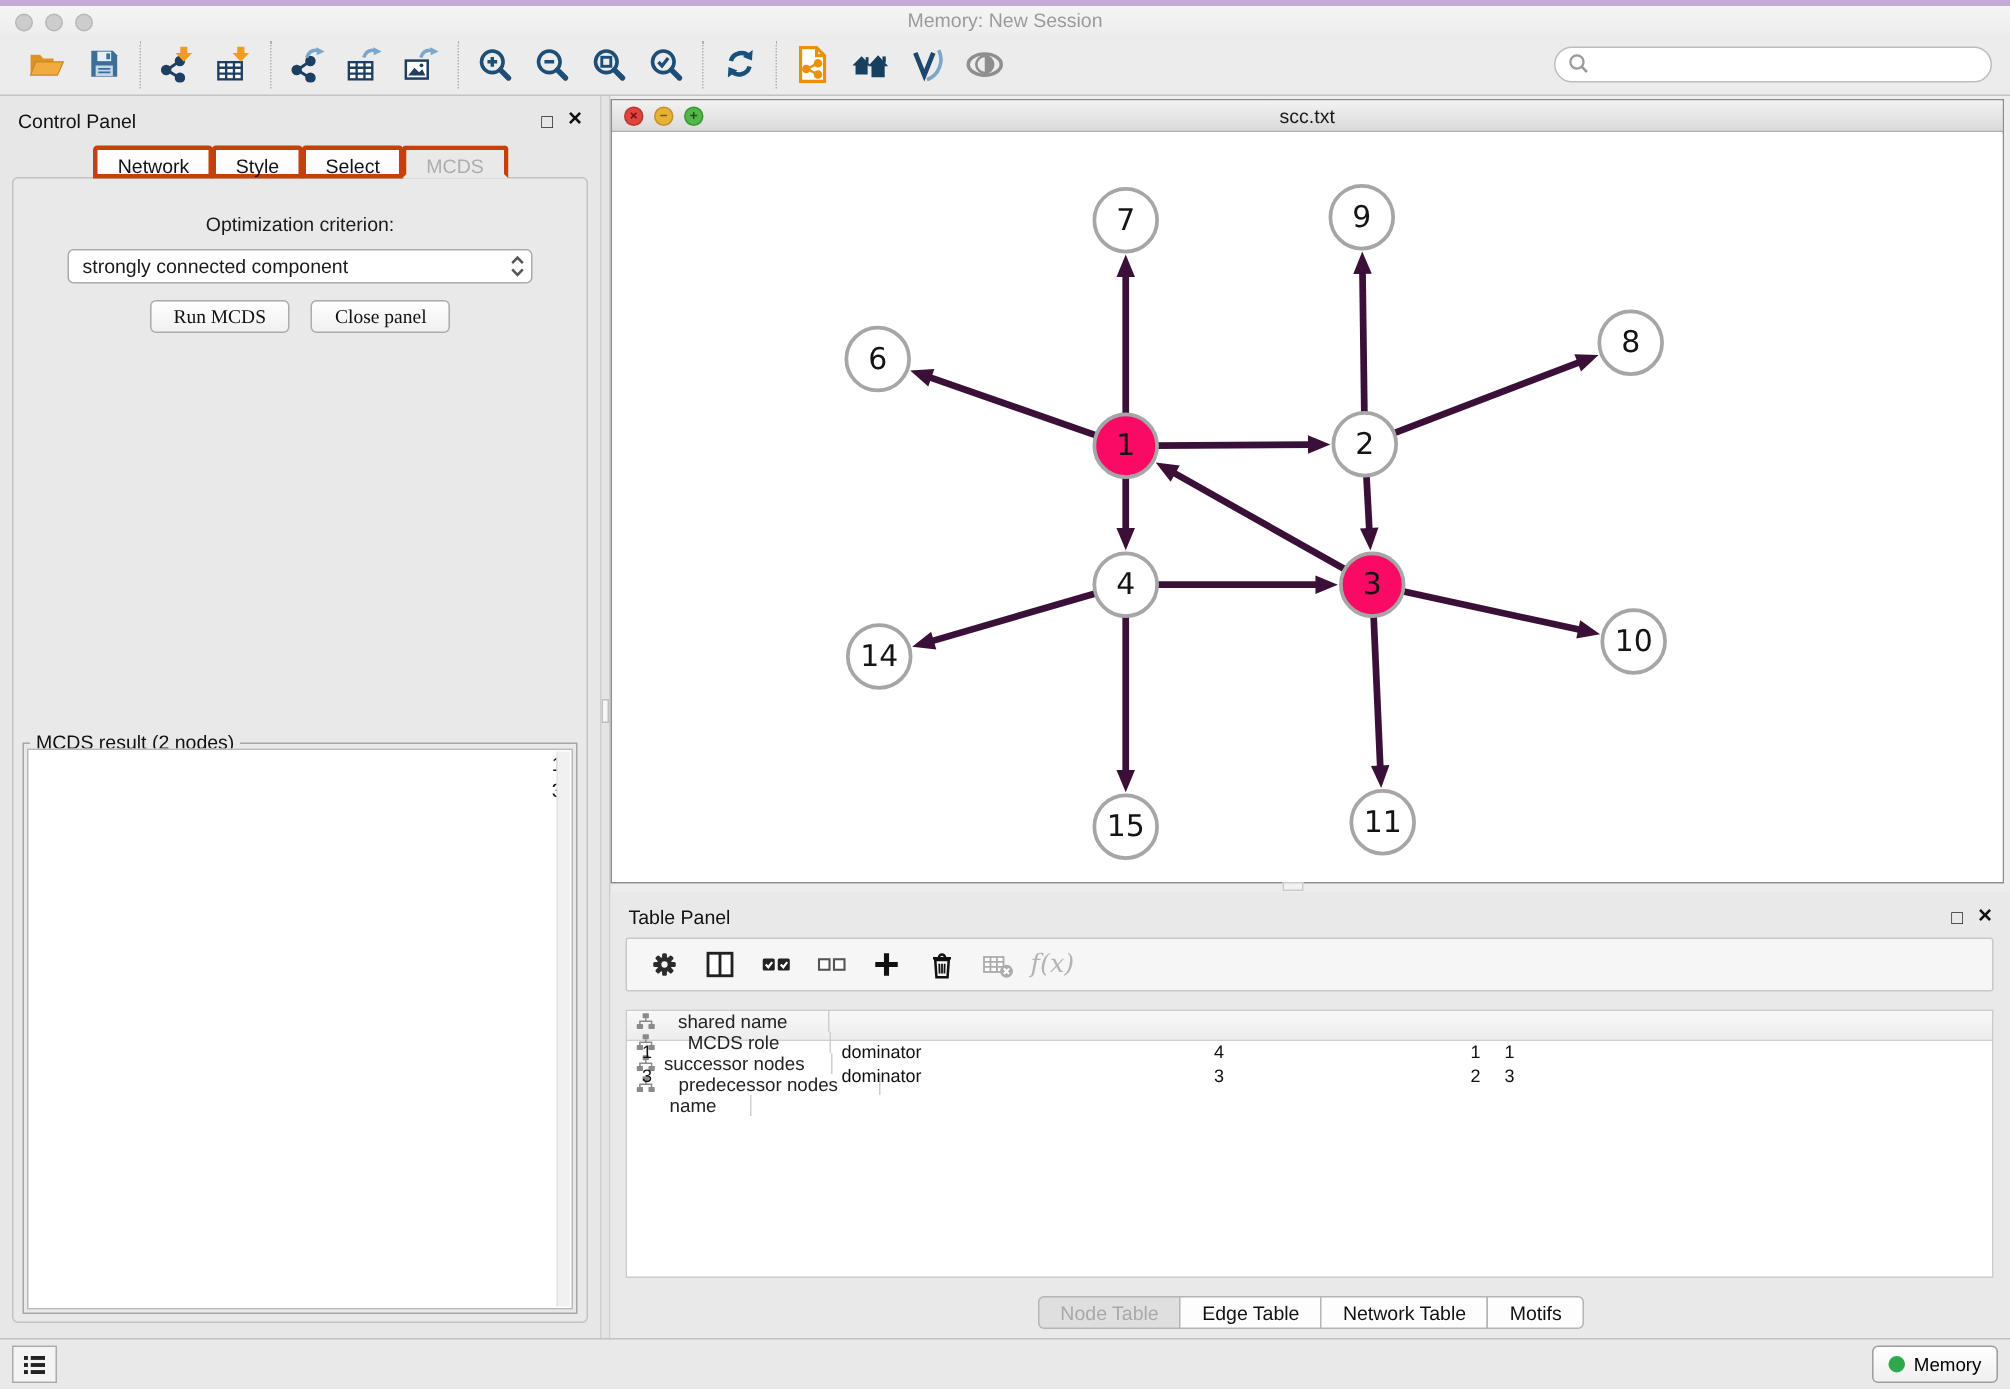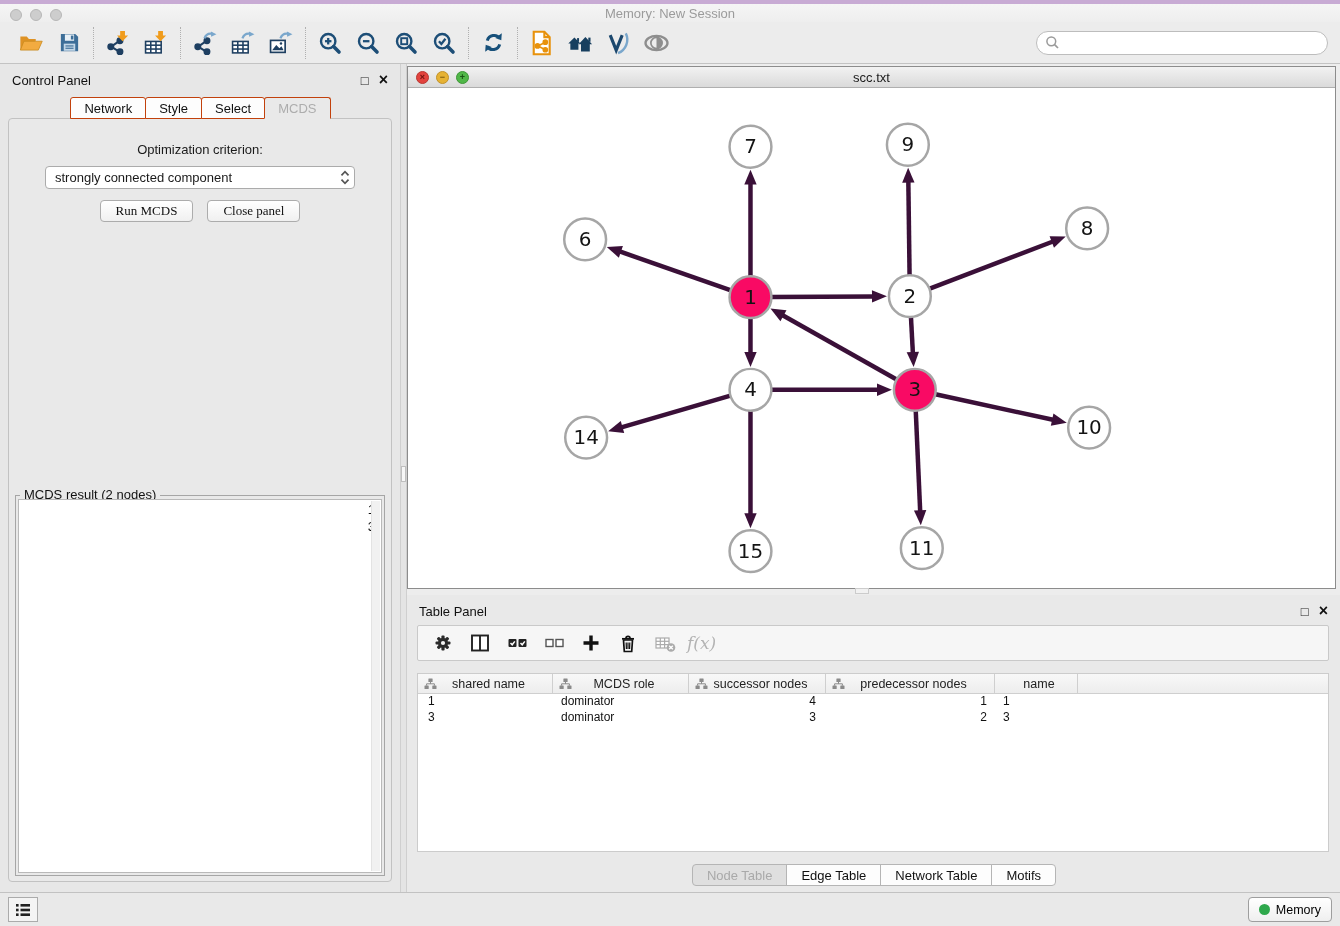--- a/index.html
+++ b/index.html
@@ -31,21 +31,21 @@
   .main{ position:absolute; top:64px; left:0; right:0; bottom:34px; }
   
   .control-panel{ position:absolute; left:0; top:0; width:400px; bottom:0; background:#E7E7E7; }
   .panel-title-row{ height:26px; display:flex; align-items:center; padding:6px 12px 0 12px; }
   .panel-title{ font-size:13px; color:#111; }
   .panel-wicons{ margin-left:auto; display:flex; gap:10px; align-items:center; }
   .float-glyph{ font-size:13px; color:#222; cursor:pointer; line-height:1;}
   .close-glyph{ font-size:16px; font-weight:700; color:#111; cursor:pointer; line-height:1;}
   .cp-tabs{ position:absolute; top:33px; left:0; right:0; height:22px;
     display:flex; justify-content:center; z-index:2;}
-  .tab{ padding:3px 13px 2px 13px; background:#FDFDFD; border:1px solid #c2410c;
+  .tab{ padding:3px 13px 2px 13px; background:#FDFDFD; border:3px solid #c2410c;
     font-size:13px; margin-right:-1px; cursor:pointer; color:#111; border-radius:3px 3px 0 0;}
   .tab.active{ background:#E9E9E9; color:#ADADAD; border-bottom-color:#E9E9E9; }
   .cp-body{ position:absolute; top:54px; left:8px; right:8px; bottom:10px;
     background:#E9E9E9; border:1px solid #C2C2C2; border-radius:4px; z-index:1;}
   .opt-label{ margin-top:23px; text-align:center; font-size:13px; }
   .dropdown{ margin:9px auto 0 auto; width:310px; height:23px; background:#fff;
     border:1px solid #ABABAB; border-radius:4px; display:flex; align-items:center;
     padding:0 4px 0 9px; font-size:13px; cursor:pointer;}
   .dropdown .dval{ flex:1; }
   .btn-row{ display:flex; justify-content:center; gap:14px; margin-top:11px; }
@@ -88,21 +88,21 @@
   .table-panel{ position:absolute; left:0; right:0; top:531px; bottom:0; background:#E9E9E9;}
   .tp-toolbar-box{ position:absolute; left:10px; right:11px; top:30px; height:36px;
     background:#F6F6F6; border:1px solid #C9C9C9; border-radius:2px;
     display:flex; align-items:center; gap:7px; padding:0 10px;}
   .tpbtn{ width:30px; height:30px; display:flex; align-items:center; justify-content:center;
     background:transparent; border:none; cursor:pointer;}
   .fx{ font-family:"DejaVu Serif", serif; font-style:italic; font-size:17px; color:#B3B3B3;}
   .tp-table-box{ position:absolute; left:10px; right:11px; top:78px; height:179px;
     background:#fff; border:1px solid #CCCCCC;}
   .tp-header{ display:flex; height:20px; background:linear-gradient(#F8F8F8,#EDEDED);
-    border-bottom:1px solid #CFCFCF; }
+    border-bottom:1px solid #CFCFCF;flex-direction:column; }
   .hcell{ display:flex; align-items:center; border-right:1px solid #CFCFCF;
     font-size:12.5px; color:#222; padding-left:6px; cursor:pointer;}
   .hcell .hlabel{ flex:1; text-align:center; padding-right:12px;}
   .hcell.noicon .hlabel{ padding-right:0;}
   .trow{ display:flex; height:16px; font-size:12px; color:#111; background:#fff; cursor:default;}
   .tcell{ overflow:hidden; white-space:nowrap; }
   .tp-tabs{ position:absolute; left:0; right:0; bottom:6px; display:flex; justify-content:center;}
   .tptab{ height:22px; display:flex; align-items:center; padding:0 14px; background:#FDFDFD;
     border:1px solid #B5B5B5; margin-right:-1px; font-size:13px; cursor:pointer; color:#111;}
   .tptab:first-child{ border-radius:4px 0 0 4px; }

